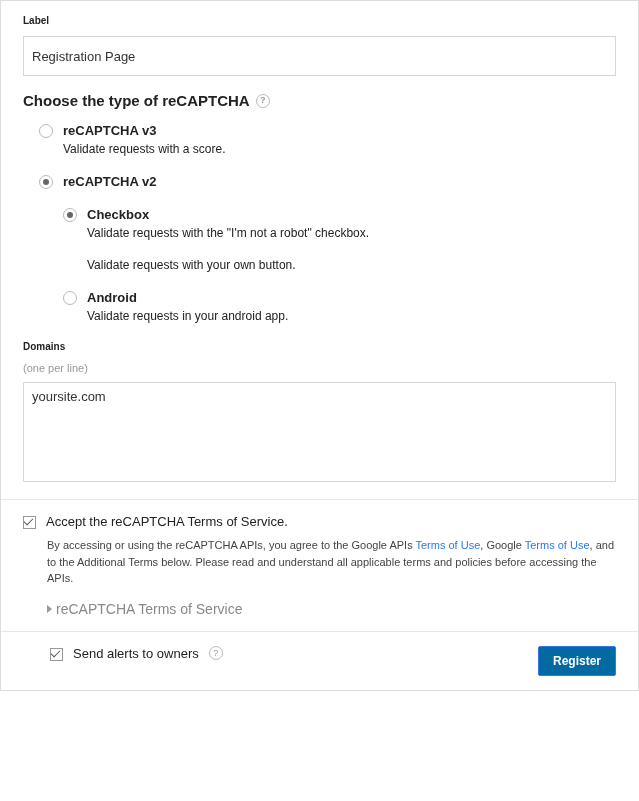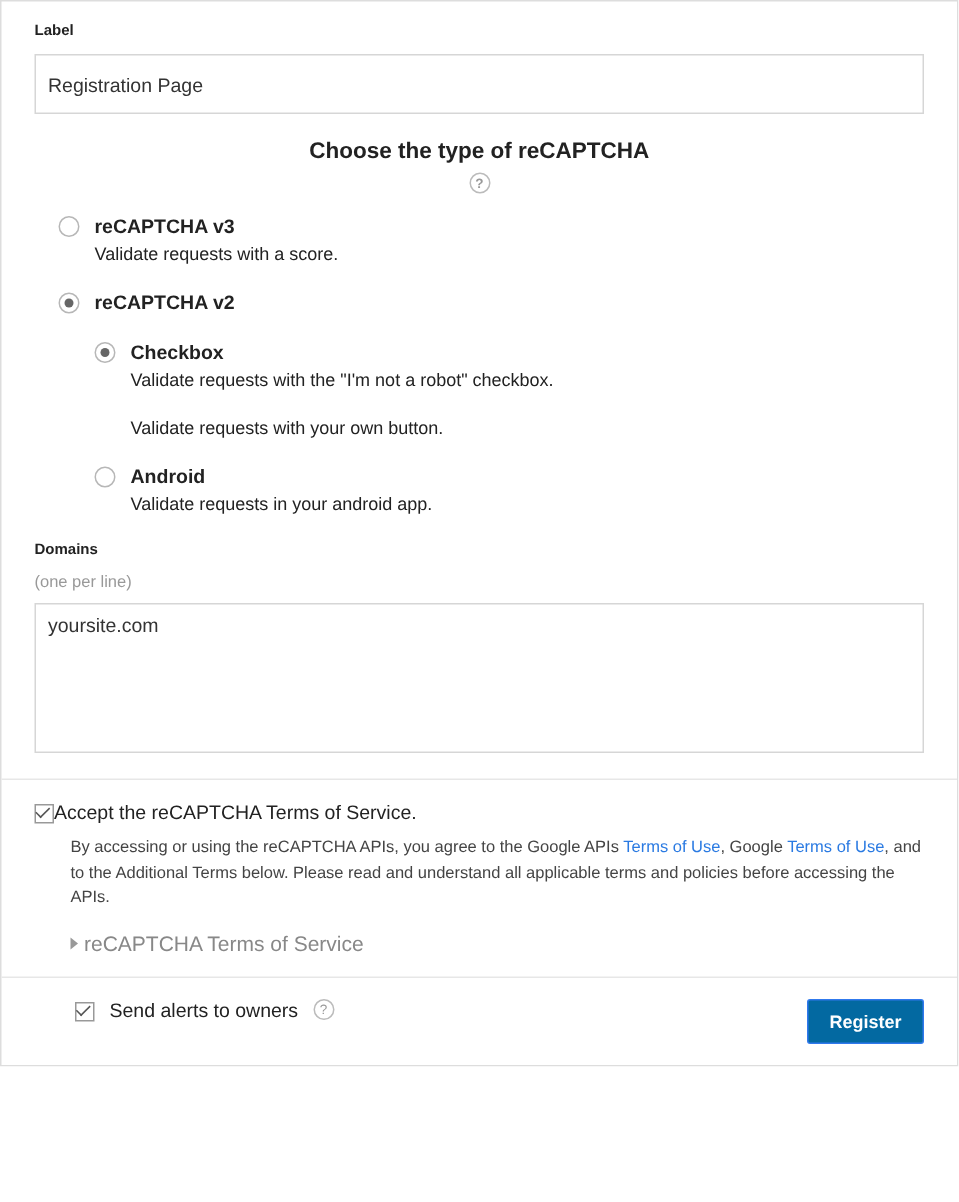--- a/index.html
+++ b/index.html
@@ -1,34 +1,34 @@
 <!DOCTYPE html>
 <html><head>
   <meta charset="utf-8">
   <style>
     * { box-sizing: border-box; margin: 0; padding: 0; }
     body { font-family: Arial, Helvetica, sans-serif; background: #fff; color: #222; font-size: 13px; }
     .container { width: 639px; border: 1px solid #ddd; background: #fff; }
     .sect { padding: 14px 22px; }
     .sect.bt { border-top: 1px solid #e7e7e7; }
     .heading { font-weight: bold; font-size: 10px; color: #222; margin-bottom: 10px; }
-    .subheading { font-weight: bold; font-size: 15px; color: #222; display: flex; align-items: center; gap: 6px; margin-top:16px;flex-direction:column;}
+    .subheading { font-weight: bold; font-size: 15px; color: #222; display: flex; align-items: center; gap: 6px; margin-top:16px;}
     .hint { color: #999; font-size: 11px; margin-top: 2px; }
     .text-input { width: 100%; height: 40px; border: 1px solid #d6d6d6; background: #fff; font-size: 13px; padding: 0 8px; color: #333; }
     .textarea { width: 100%; height: 100px; border: 1px solid #d6d6d6; background: #fff; font-size: 13px; padding: 6px 8px; color: #333; resize: none; font-family: inherit; }
     .help-icon { display: inline-flex; align-items: center; justify-content: center; width: 14px; height: 14px; border: 1px solid #bbb; border-radius: 50%; color: #999; font-size: 9px; line-height: 1; }
     .radio-group { margin: 14px 0 0 16px; }
     .radio-group.nested { margin-left: 40px; }
     .radio-opt { margin-bottom: 18px; }
     .radio-row { display: flex; align-items: center; gap: 10px; }
     .radio { width: 14px; height: 14px; border: 1px solid #b7b7b7; border-radius: 50%; background: #fff; position: relative; flex-shrink: 0; }
     .radio.selected::after { content: ""; position: absolute; inset: 3px; border-radius: 50%; background: #666; }
     .radio-label { font-size: 13px; color: #222; font-weight: bold; }
     .radio-desc { margin-left: 24px; margin-top: 4px; font-size: 12px; color: #222; }
-    .check-row { display: flex; align-items: flex-start; }
+    .check-row { display: flex; align-items: flex-start; gap: 10px; }
     .checkbox { width: 13px; height: 13px; border: 1px solid #999; background: #fff; position: relative; flex-shrink: 0; margin-top: 2px; }
     .checkbox.checked::after { content: ""; position: absolute; left: 2px; top: -1px; width: 4px; height: 8px; border: solid #555; border-width: 0 1.5px 1.5px 0; transform: rotate(45deg); }
     .check-label { font-size: 13px; color: #222; }
     .terms-text { margin-left: 24px; margin-top: 8px; font-size: 11px; color: #444; line-height: 1.5; }
     .terms-text a { color: #2a7ae2; text-decoration: none; }
     .terms-expand { margin-left: 24px; margin-top: 14px; display: flex; align-items: center; gap: 4px; font-size: 14px; color: #888; }
     .chevron { display: inline-block; width: 0; height: 0; border-top: 4px solid transparent; border-bottom: 4px solid transparent; border-left: 5px solid #999; }
     .footer-row { display: flex; align-items: flex-start; justify-content: space-between; padding-left: 27px; }
     .footer-left { display: flex; align-items: center; gap: 10px; }
     .btn-primary { background: #0369a1; color: #fff; border: 1px solid #3079ed; padding: 7px 14px; font-size: 12px; font-weight: bold; border-radius: 2px; cursor: pointer; }

